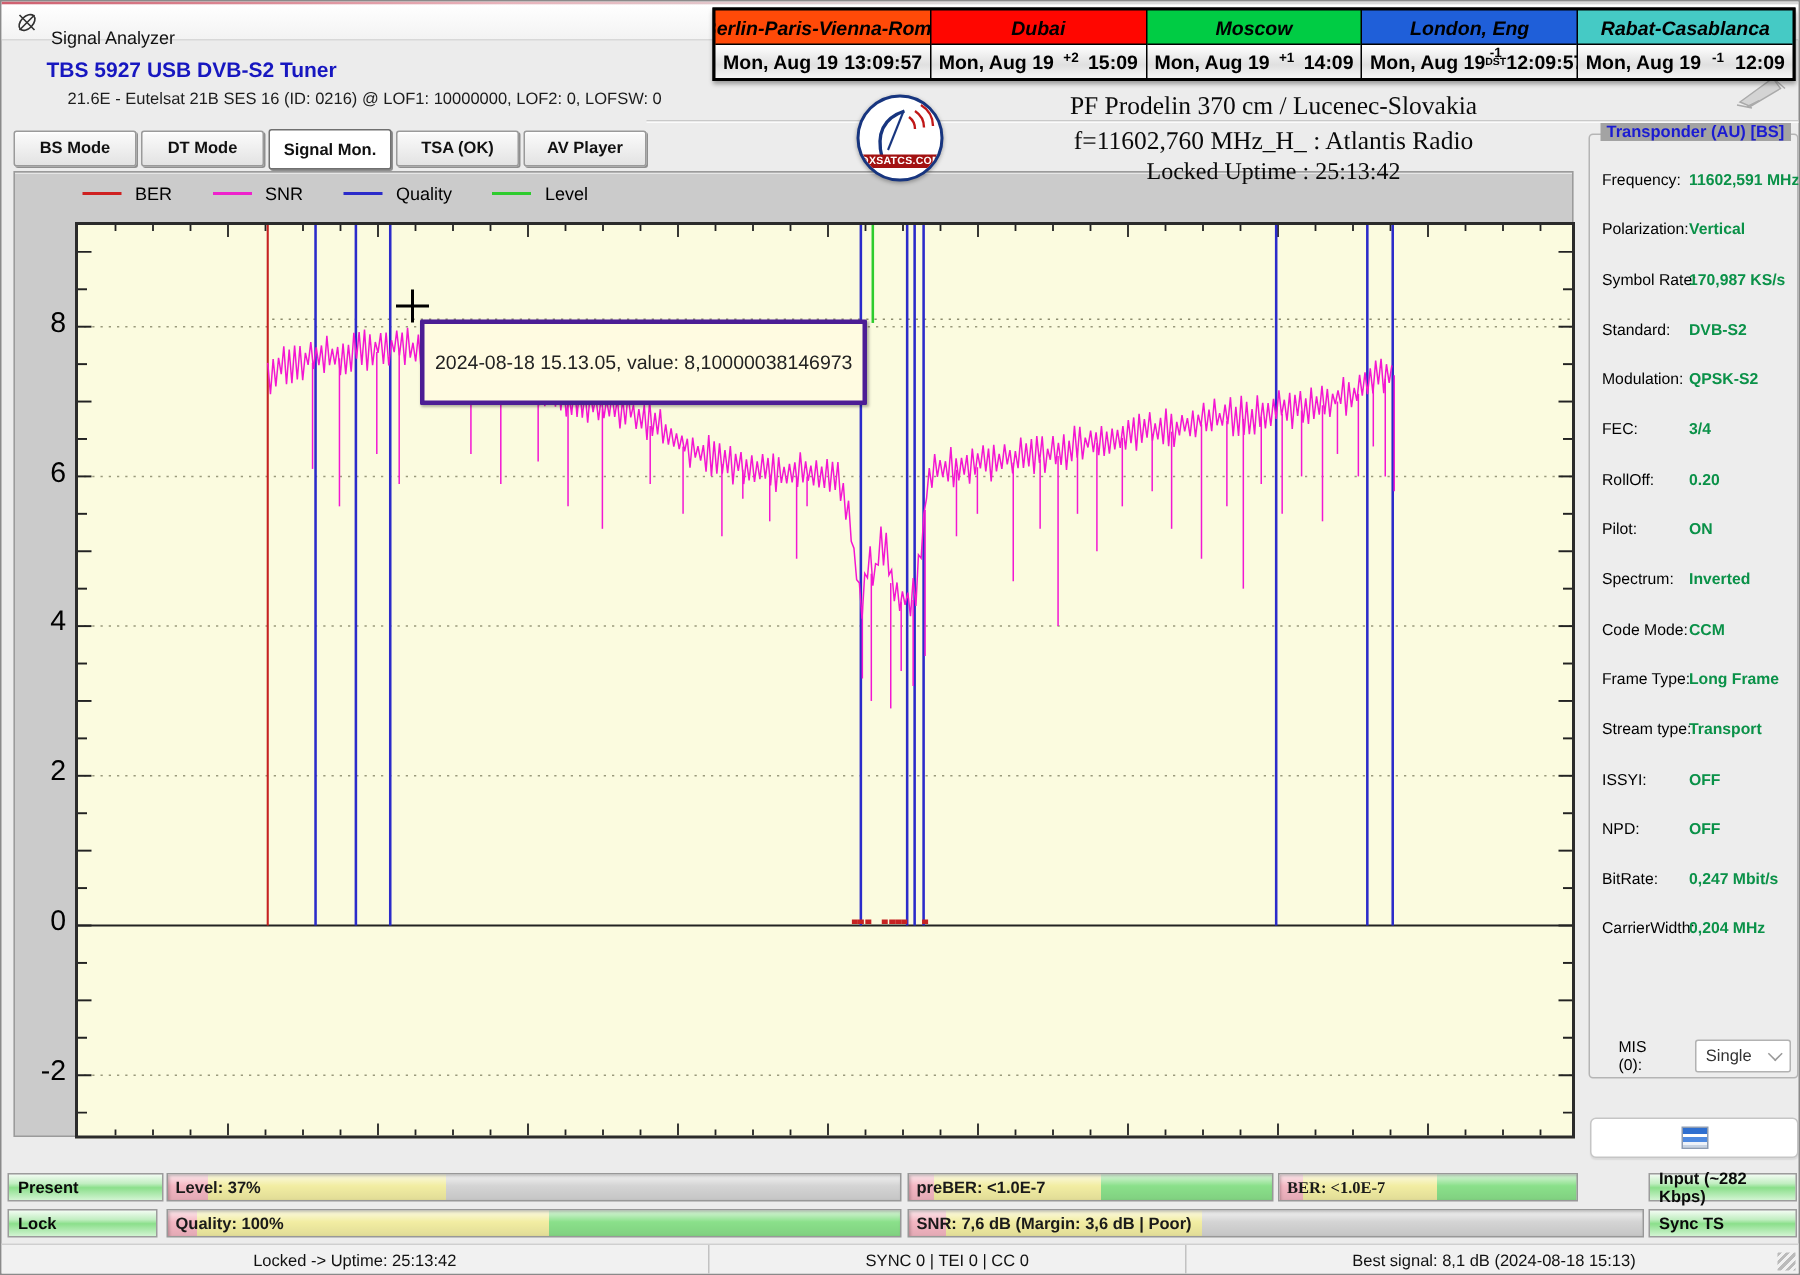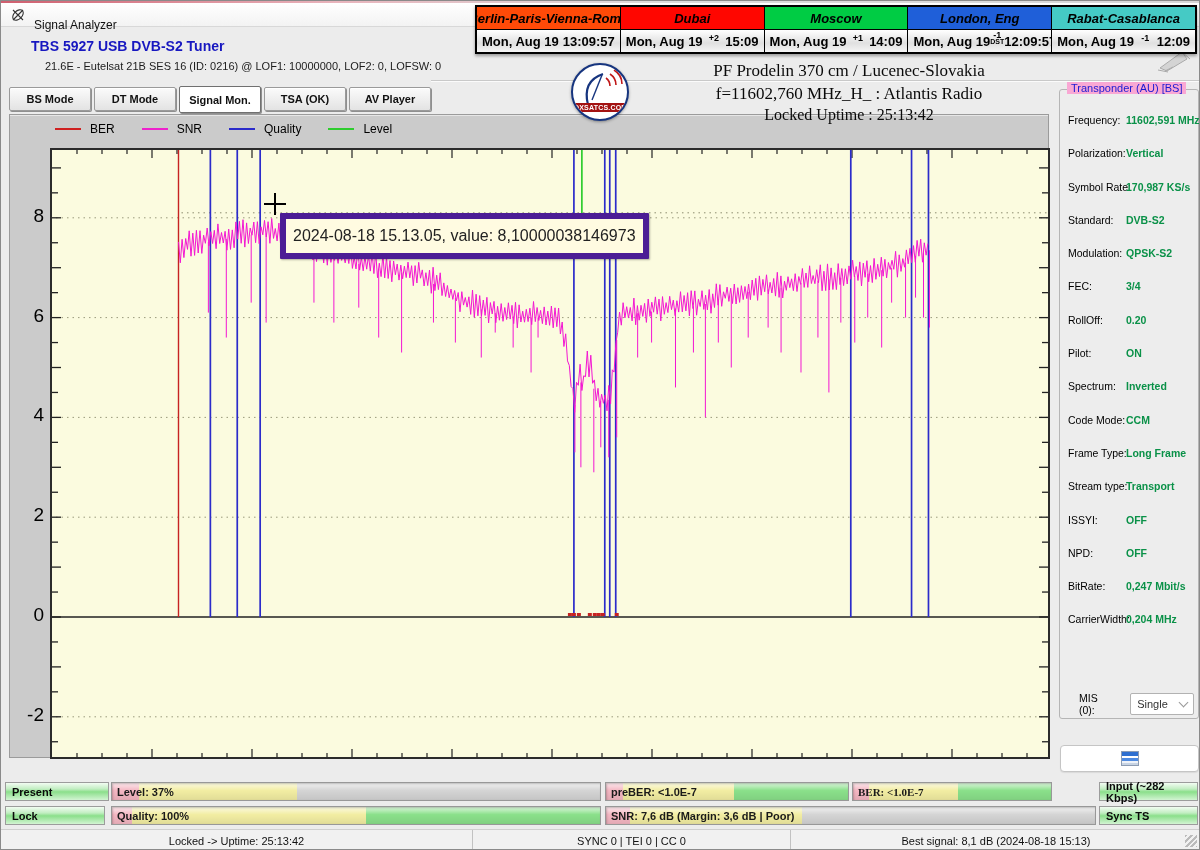--- a/index.html
+++ b/index.html
@@ -62,29 +62,29 @@
   .legend-item{display:flex;align-items:center;margin-right:27px;}
   .legend-line{width:26px;height:2px;margin-right:9px;}
   .legend-label{font-size:12px;color:#000;}
   .plot{position:absolute;left:40px;top:33px;width:1000px;height:611px;background:#fbfbdf;
     border:2px solid #2b2b2b;}
   #plot-svg{position:absolute;left:0;top:0;}
   .ylab{position:absolute;width:30px;left:4px;text-align:right;font-size:19px;color:#000;}
   .crosshair{position:absolute;left:212px;top:43px;width:22px;height:22px;z-index:3;}
   .crosshair::before{content:"";position:absolute;left:10px;top:0;width:2px;height:22px;background:#000;}
   .crosshair::after{content:"";position:absolute;left:0;top:10px;width:22px;height:2px;background:#000;}
-  .tooltip{position:absolute;left:228px;top:63px;background:#fffbe1;border:6px solid #4c1d95;
-    box-shadow:1px 1px 2px rgba(0,0,0,.3);font-size:16px;padding:8px 7px;white-space:nowrap;
+  .tooltip{position:absolute;left:228px;top:63px;background:#fffbe1;border:3px solid #4c1d95;
+    box-shadow:1px 1px 2px rgba(0,0,0,.3);font-size:13px;padding:18px 7px;white-space:nowrap;
     color:#222;z-index:3;border-radius:1px;}
 
   
   .groupbox{position:absolute;left:1058px;top:88px;width:140px;height:630px;
     border:1px solid #b5b5b5;border-radius:3px;background:#ededed;}
-  .groupbox-title{position:absolute;left:7px;top:-8px;background:#f9a8d4;padding:0 4px;
-    font-size:11px;font-weight:normal;color:#1b1bd2;white-space:nowrap;}
+  .groupbox-title{position:absolute;left:7px;top:-8px;background:#a3a3a3;padding:0 4px;
+    font-size:11px;font-weight:bold;color:#1b1bd2;white-space:nowrap;}
   .fields{position:absolute;left:8px;top:24px;right:4px;}
   .field{position:relative;height:33.3px;}
   .f-label{position:absolute;left:0;top:0;font-size:10.5px;color:#000;white-space:nowrap;}
   .f-value{position:absolute;left:58px;top:0;font-size:10.5px;font-weight:bold;color:#0a9148;white-space:nowrap;}
   .mis-row{position:absolute;left:8px;top:602px;width:126px;display:flex;align-items:center;}
   .mis-label{font-size:10.5px;color:#000;margin-left:11px;}
   .mis-select{margin-left:14px;width:64px;height:22px;background:#fff;border:1px solid #b2b2b2;
     border-radius:2px;font-size:11px;color:#333;display:flex;align-items:center;
     justify-content:space-between;padding:0 6px;cursor:default;}
   .chev{width:7px;height:7px;border-right:1.5px solid #999;border-bottom:1.5px solid #999;

